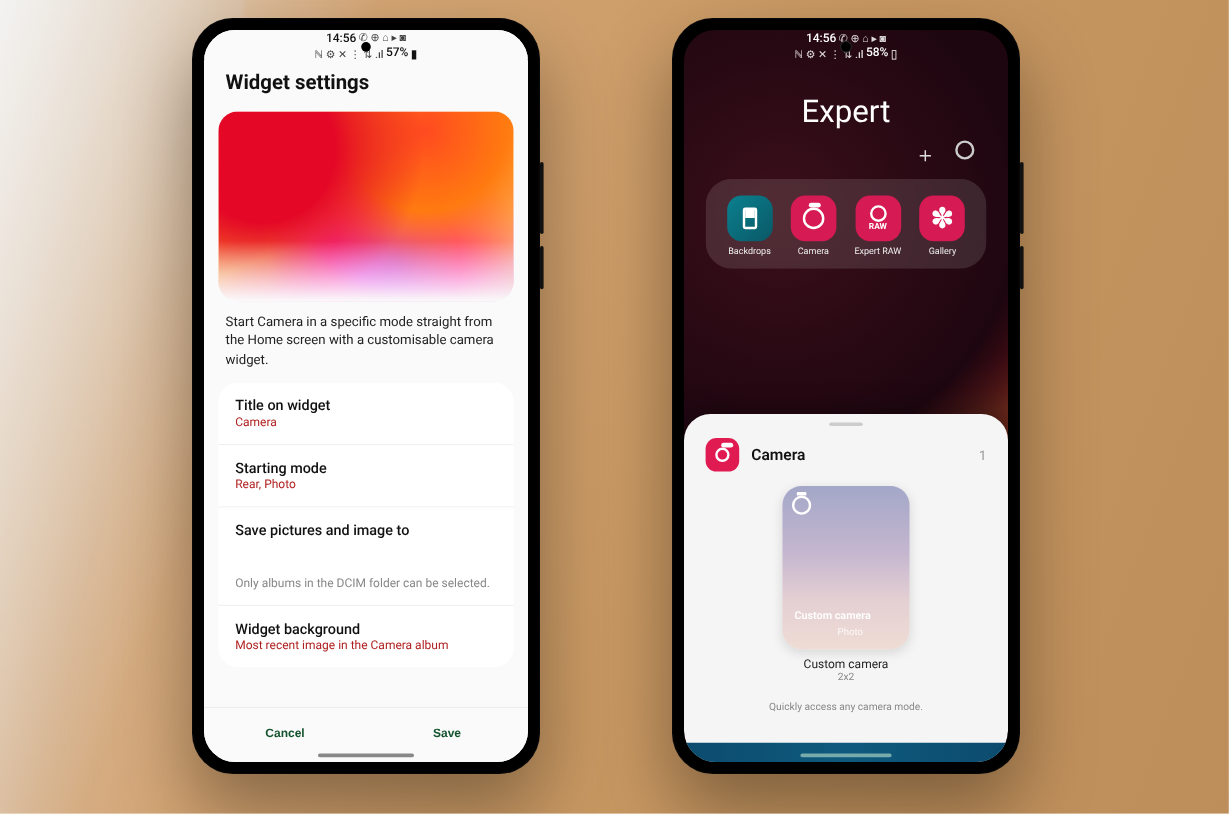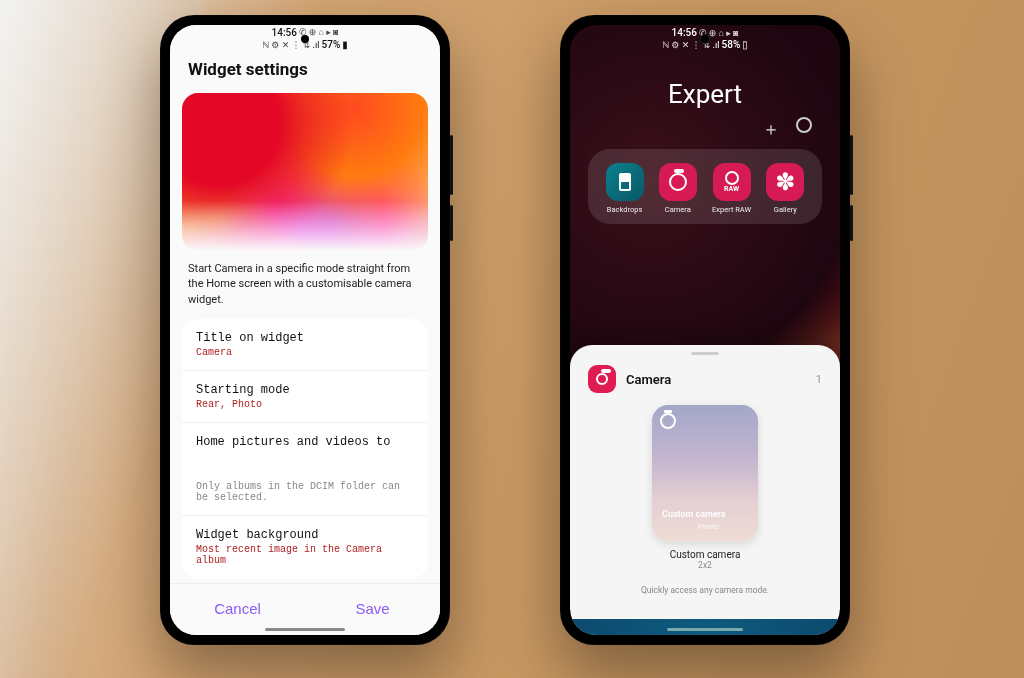--- a/index.html
+++ b/index.html
@@ -94,42 +94,41 @@
     padding: 10px 18px 12px;
     font-size: 11px;
     line-height: 1.4;
     color: #222;
   }
   .settings-list { padding: 0 12px; }
   .setting-row {
     background: #fff;
     padding: 12px 14px;
     border-bottom: 1px solid #f0f0f0;
-    font-family: Liberation Mono, monospace;
   }
   .setting-row:first-child { border-radius: 16px 16px 0 0; }
   .setting-row:last-child { border-radius: 0 0 16px 16px; border-bottom:none; margin-bottom:4px;}
   .s-label { font-size: 12px; color: #111; font-weight: 500; }
   .s-value { font-size: 10px; color: #b02020; margin-top: 2px; }
   .s-value.gray { color: #888; margin-top: 32px; }
   .footer-btns {
     position: absolute;
     left: 0; right: 0; bottom: 0;
     display: flex;
     background: #fafafa;
     border-top: 1px solid #eee;
   }
   .footer-btns button {
     flex: 1;
     border: none;
     background: transparent;
     padding: 16px 0 18px;
-    font-size: 15px;
-    font-weight: 400;
-    color: #8b5cf6;
+    font-size: 10px;
+    font-weight: 700;
+    color: #14532d;
   }
   .home-indicator {
     position:absolute; bottom:4px; left:50%; transform:translateX(-50%);
     width:80px; height:3px; border-radius:2px; background:#888;
   }
   
   .screen-b {
     background:
       radial-gradient(circle at 30% 25%, #3b0f1a 0%, #1e0610 40%, transparent 70%),
       linear-gradient(170deg, #12050a 0%, #2a0812 25%, #c72019 48%, #e8622f 55%, #5f2718 65%, #1a0d14 100%);
@@ -263,21 +262,21 @@
     <div class="settings-list">
       <div class="setting-row">
         <div class="s-label">Title on widget</div>
         <div class="s-value">Camera</div>
       </div>
       <div class="setting-row">
         <div class="s-label">Starting mode</div>
         <div class="s-value">Rear, Photo</div>
       </div>
       <div class="setting-row">
-        <div class="s-label">Home pictures and videos to</div>
+        <div class="s-label">Save pictures and image to</div>
         <div class="s-value gray">Only albums in the DCIM folder can be selected.</div>
       </div>
       <div class="setting-row">
         <div class="s-label">Widget background</div>
         <div class="s-value">Most recent image in the Camera album</div>
       </div>
     </div>
 
     <div class="footer-btns">
       <button>Cancel</button>

